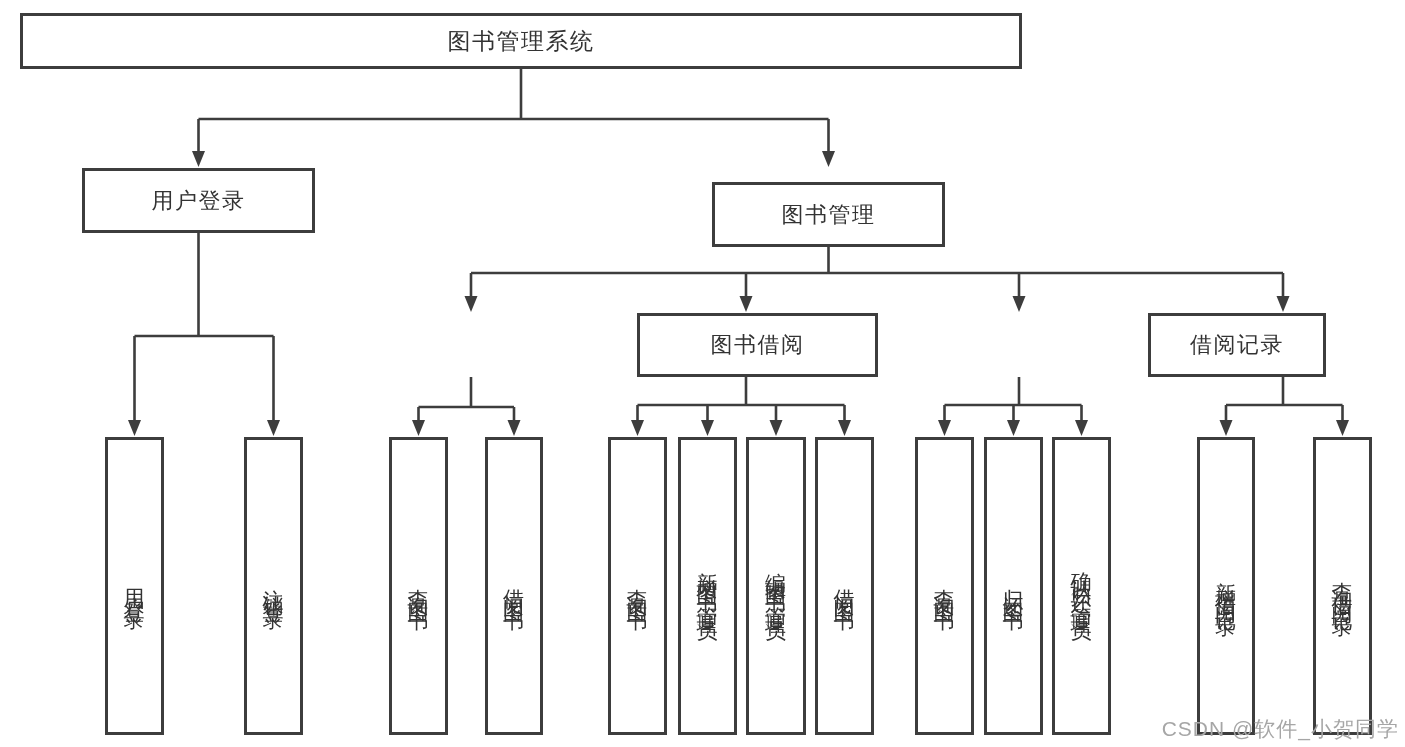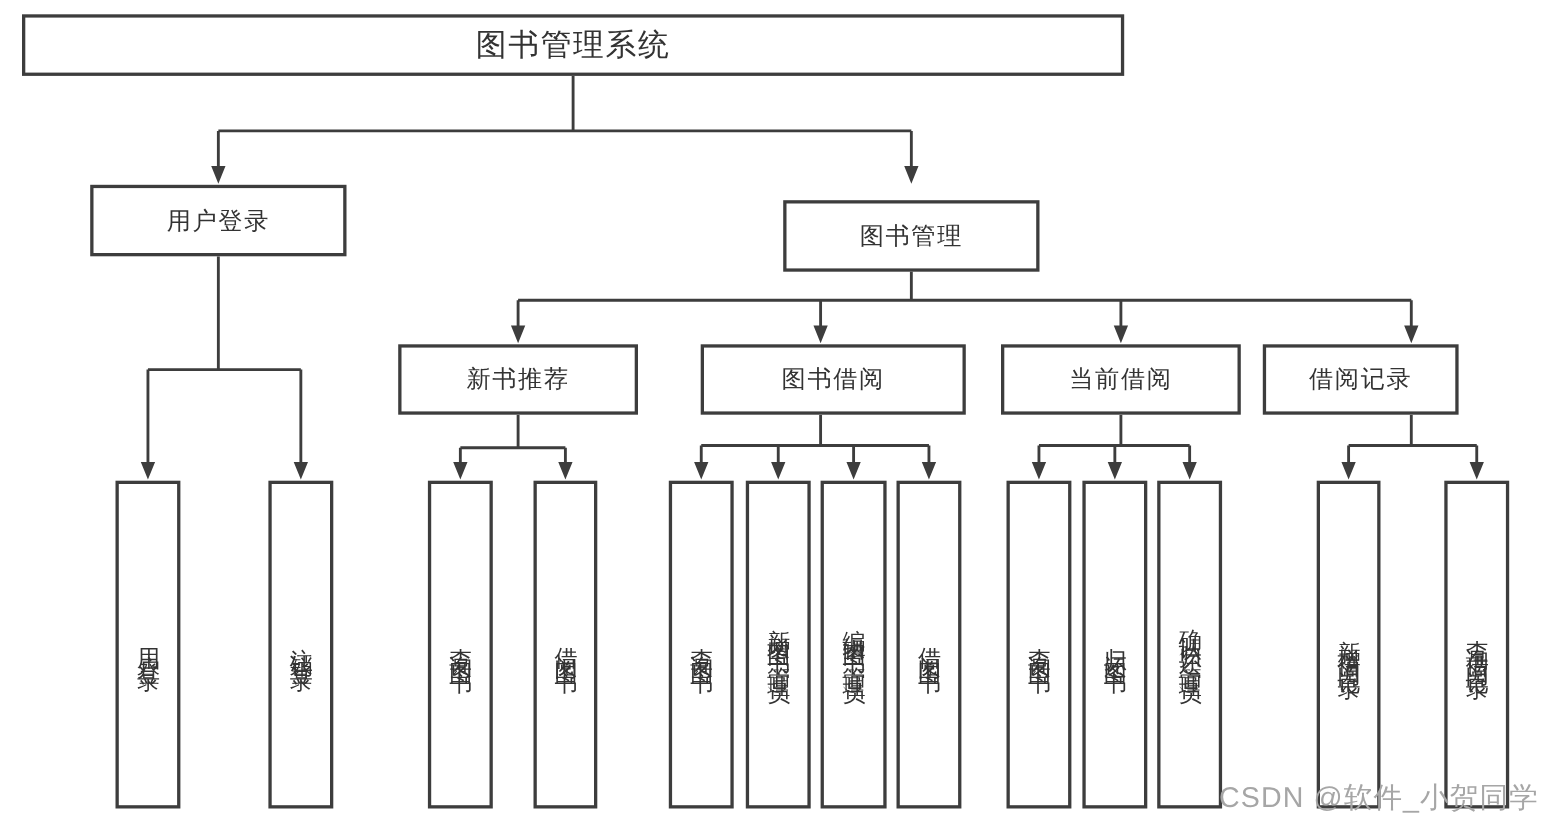--- a/index.html
+++ b/index.html
@@ -21,34 +21,34 @@
     justify-content:center;
     z-index:1;
     color:#333333;
   }
   .node.h span{
     font-size:22px;
     letter-spacing:1.5px;
     line-height:1;
     white-space:nowrap;
   }
-  .node.root span{font-size:28px;}
+  .node.root span{font-size:23px;}
   .node.v span{
     writing-mode:vertical-rl;
     text-orientation:mixed;
     font-size:21px;
     letter-spacing:7px;
     line-height:1;
   }
   #watermark{
     position:absolute;
     right:6px;
     bottom:4px;
     z-index:2;
-    font-size:26px;
+    font-size:21px;
     color:#a6a6a6;
     letter-spacing:1px;
     white-space:nowrap;
   }
 </style>
 </head>
 <body>
 
 <div id="canvas">
 
@@ -82,28 +82,22 @@
     <span>图书管理系统</span>
   </div>
 
   <div class="node h" style="left:82px;top:168px;width:233px;height:65px">
     <span>用户登录</span>
   </div>
   <div class="node h" style="left:712px;top:182px;width:233px;height:65px">
     <span>图书管理</span>
   </div>
 
-  <div class="node h" style="left:362px;top:313px;width:218px;height:64px">
-    <span>新书推荐</span>
-  </div>
   <div class="node h" style="left:637px;top:313px;width:241px;height:64px">
     <span>图书借阅</span>
-  </div>
-  <div class="node h" style="left:910px;top:313px;width:218px;height:64px">
-    <span>当前借阅</span>
   </div>
   <div class="node h" style="left:1148px;top:313px;width:178px;height:64px">
     <span>借阅记录</span>
   </div>
 
   <div class="node v" style="left:105px;top:437px;width:59px;height:298px">
     <span>用户登录</span>
   </div>
   <div class="node v" style="left:244px;top:437px;width:59px;height:298px">
     <span>注销登录</span>

